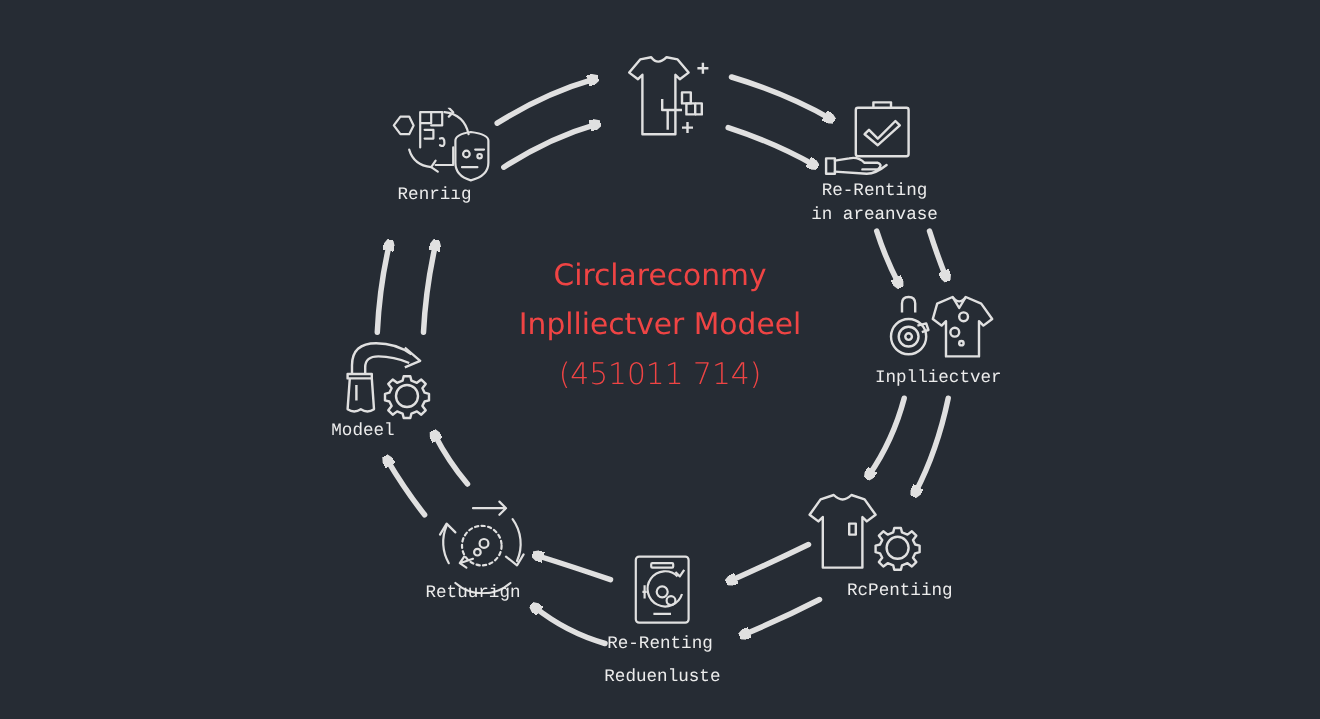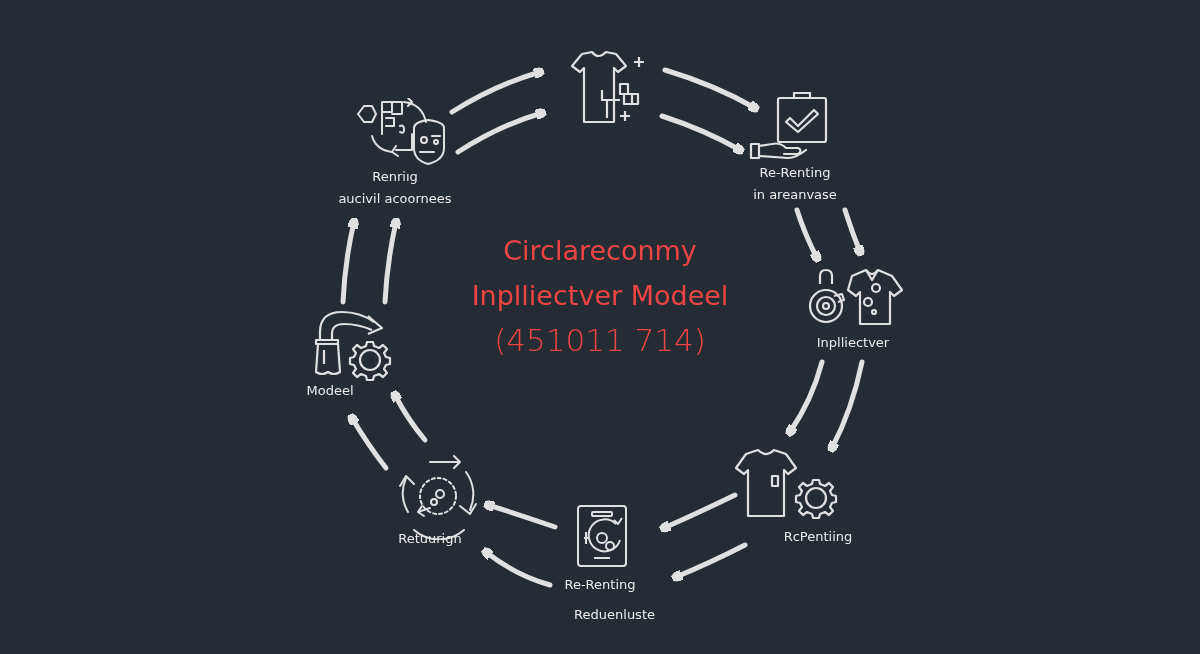--- a/index.html
+++ b/index.html
@@ -9,24 +9,25 @@
     font-family: "DejaVu Sans", sans-serif;
     color: #e6e6e6;
     position: relative;
   }
   .stage { position: absolute; left: 0; top: 0; width: 1200px; height: 654px; }
   svg.arrows { position: absolute; left: 0; top: 0; }
   .title {
     position: absolute; left: 400px; top: 228px; width: 400px;
     text-align: center; font-size: 27px; line-height: 45px; color: #ef4444;
   }
-  .title .sub { font-size: 31px; font-weight: 300; }
+  .title .sub { font-size: 27px; font-weight: 300; }
   .label {
-    position: absolute; text-align: center; font-size: 13px; line-height: 22px; color: #ececec;
+    position: absolute; text-align: center; font-size: 16px; line-height: 22px; color: #ececec;
     white-space: nowrap;
+    font-family: Liberation Mono, monospace;
   }
   .icon { position: absolute; }
   .icon svg { display: block; }
 </style>
 </head>
 <body>
 
 <div class="stage">
 
   <svg class="arrows" width="1200" height="654">
@@ -192,16 +193,15 @@
       <path d="M40,48 L36,54 L42,58"></path>
       <path d="M56,36 L56,52 L40,52"></path>
       <path d="M58,30 Q58,24 72,22 Q88,24 88,30 L88,50 Q88,62 72,66 Q58,62 58,50 Z"></path>
       <circle cx="68" cy="42" r="3"></circle>
       <circle cx="80" cy="44" r="2"></circle>
       <path d="M76,38 L84,38 M64,54 L78,54"></path>
     </svg>
   </div>
   <div class="label" style="left:320px; top:166px; width:150px;">
     <div>Renriıg</div>
-    <div>aucivil acoornees</div>
   </div>
 
 </div>
 
 </body></html>

